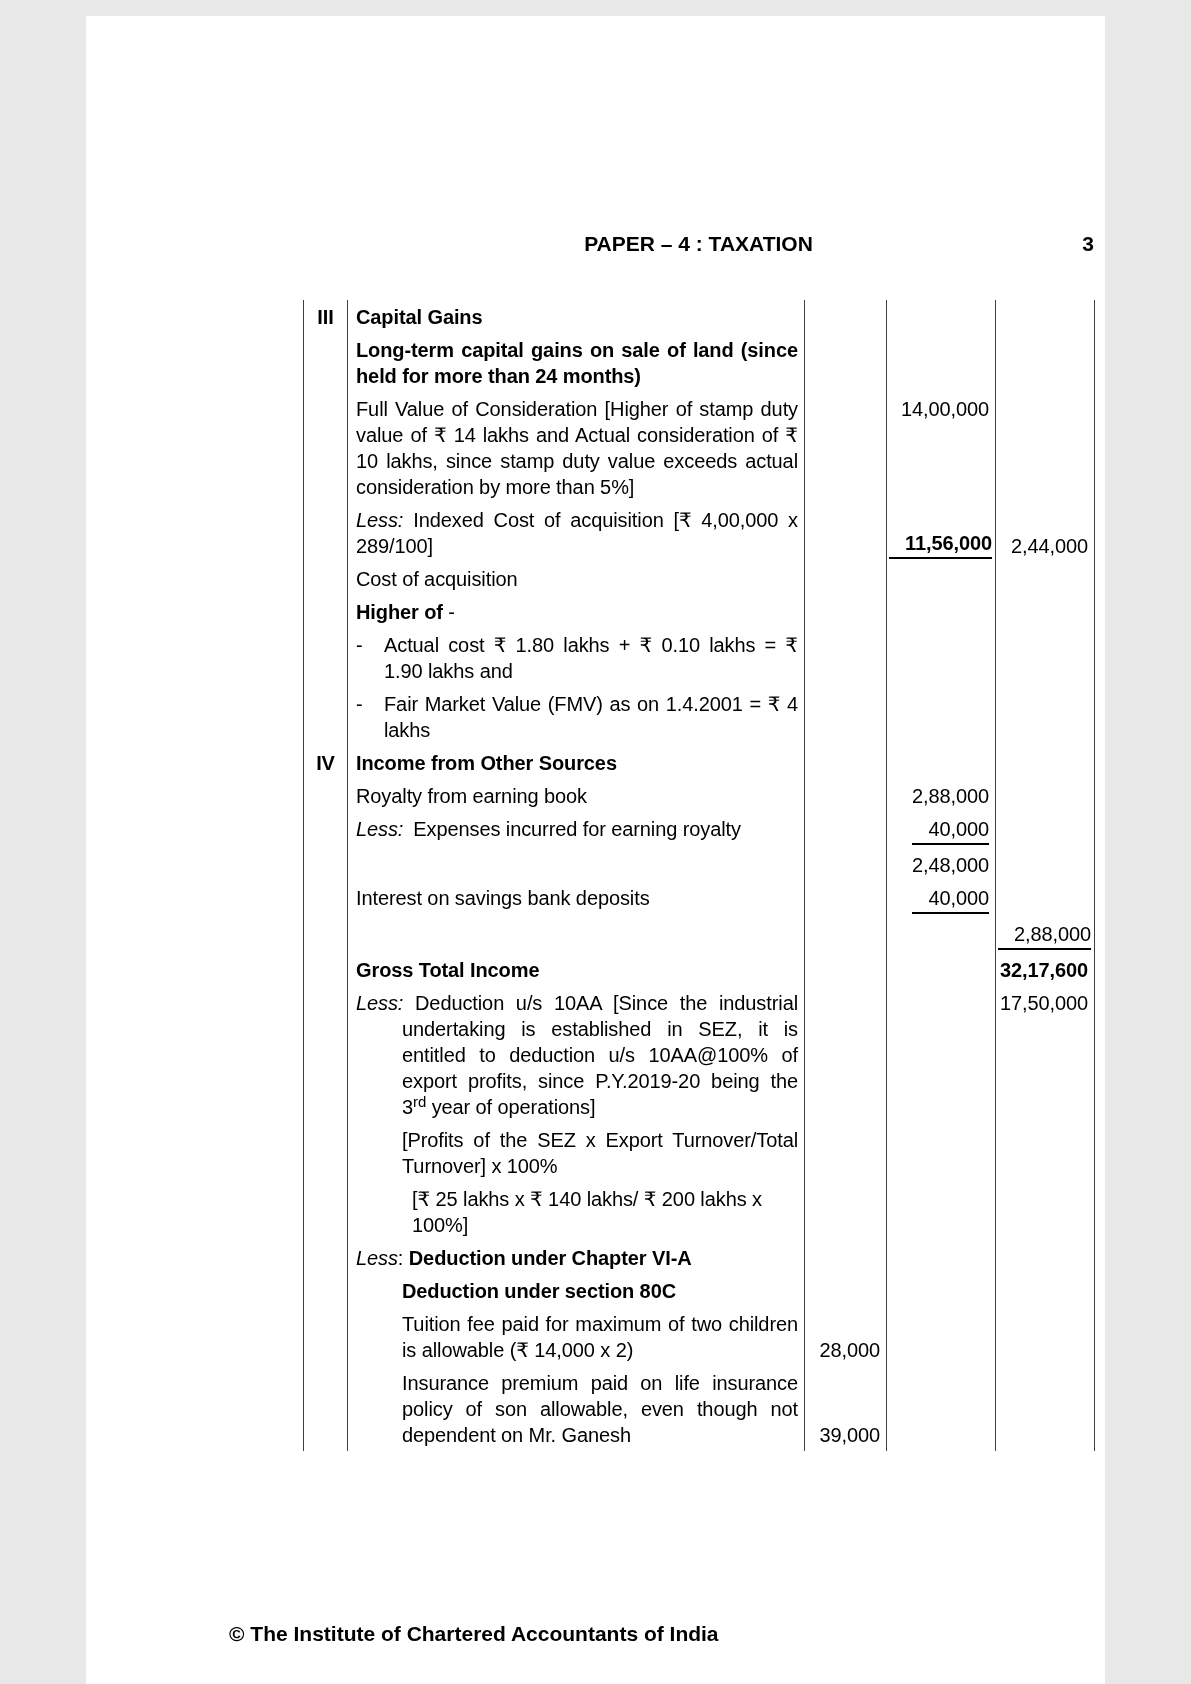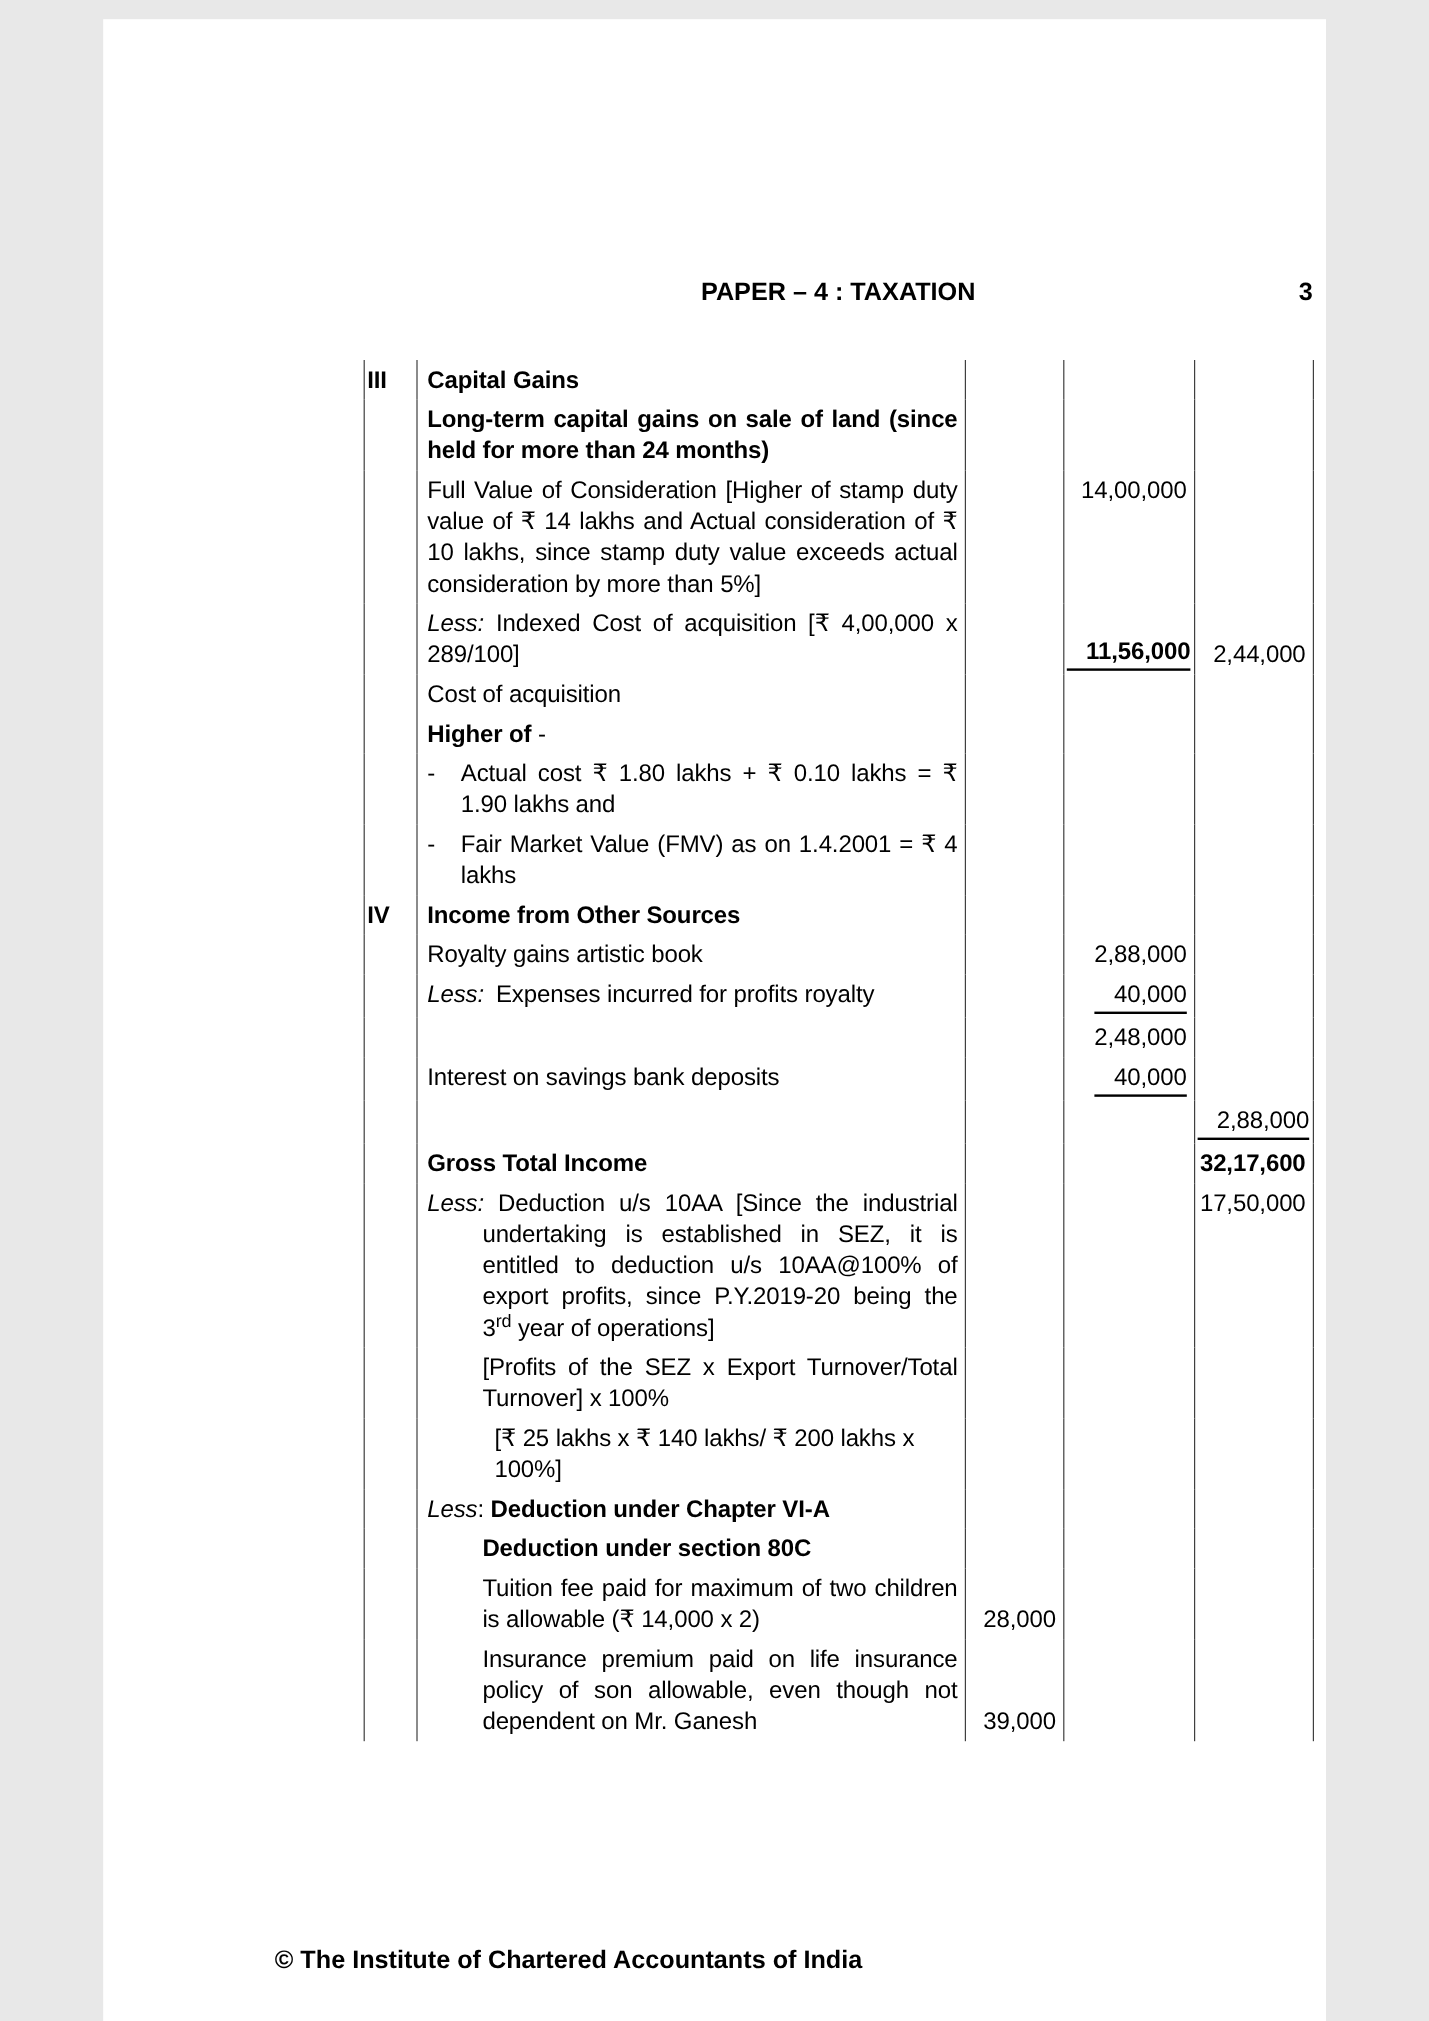--- a/index.html
+++ b/index.html
@@ -27,21 +27,21 @@
     border-right:1.5px solid #3f3f3f;
     font-size:20px;line-height:26px;
     letter-spacing:-0.1px;
   }
   .comp-table td{
     vertical-align:top;
     padding:4px 6px 3px 8px;
     word-wrap:break-word;
   }
   .comp-table td + td{border-left:1.5px solid #3f3f3f;}
-  td.numcol{font-weight:bold;padding:4px 2px 3px 2px;}
+  td.numcol{text-align:center;font-weight:bold;padding:4px 2px 3px 2px;}
   .para{margin:0;}
   .just{text-align:justify;}
   .hang{padding-left:46px;text-indent:-46px;}
   .ind1{padding-left:46px;}
   .ind2{padding-left:56px;}
   .bul{padding-left:28px;text-indent:-28px;}
   .bullet{display:inline-block;width:28px;text-indent:0;}
   .b{font-weight:bold;}
   .i{font-style:italic;}
   .sp{margin-right:10px;}
@@ -151,30 +151,30 @@
           <td>
             <p class="para"><span class="b">Income from Other Sources</span></p>
           </td>
           <td class="amt"></td>
           <td class="amt"></td>
           <td class="amt"></td>
         </tr>
         <tr>
           <td class="numcol"></td>
           <td>
-            <p class="para"><span>Royalty gains artistic book</span></p>
+            <p class="para"><span>Royalty from earning book</span></p>
           </td>
           <td class="amt"></td>
           <td class="amt"><span class="amtv">2,88,000</span></td>
           <td class="amt"></td>
         </tr>
         <tr>
           <td class="numcol"></td>
           <td>
-            <p class="para"><span class="i sp">Less:</span><span>Expenses incurred for profits royalty</span></p>
+            <p class="para"><span class="i sp">Less:</span><span>Expenses incurred for earning royalty</span></p>
           </td>
           <td class="amt"></td>
           <td class="amt"><span class="amtv u">40,000</span></td>
           <td class="amt"></td>
         </tr>
         <tr>
           <td class="numcol"></td>
           <td></td>
           <td class="amt"></td>
           <td class="amt"><span class="amtv">2,48,000</span></td>

